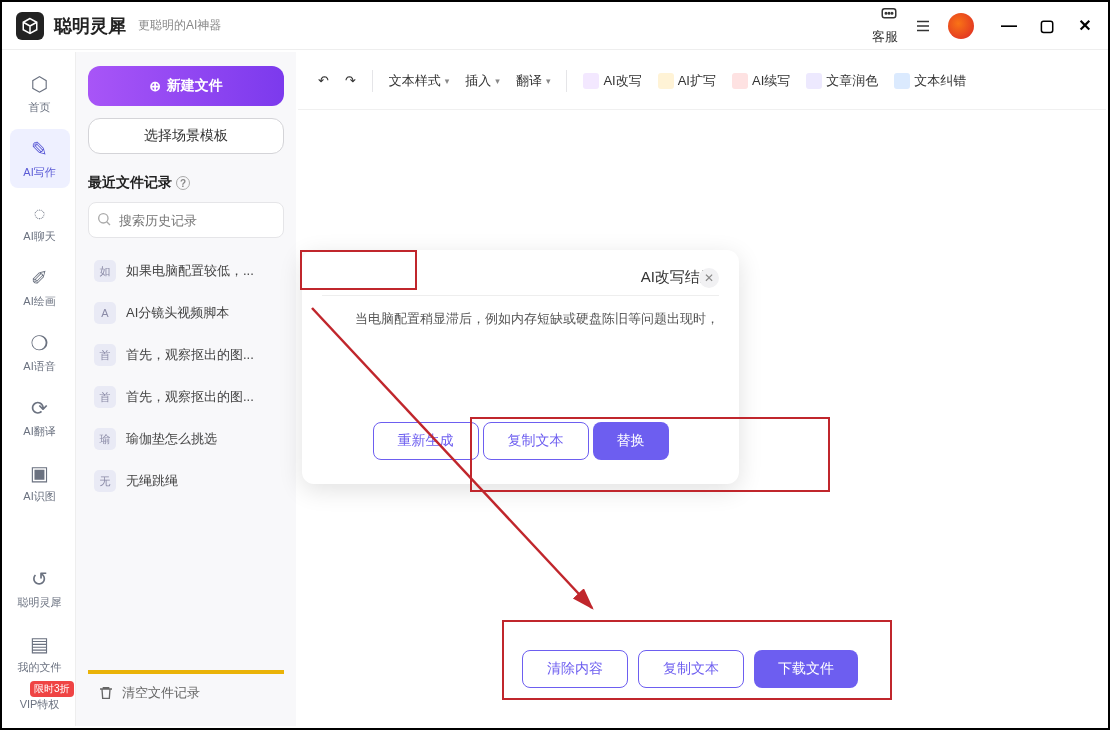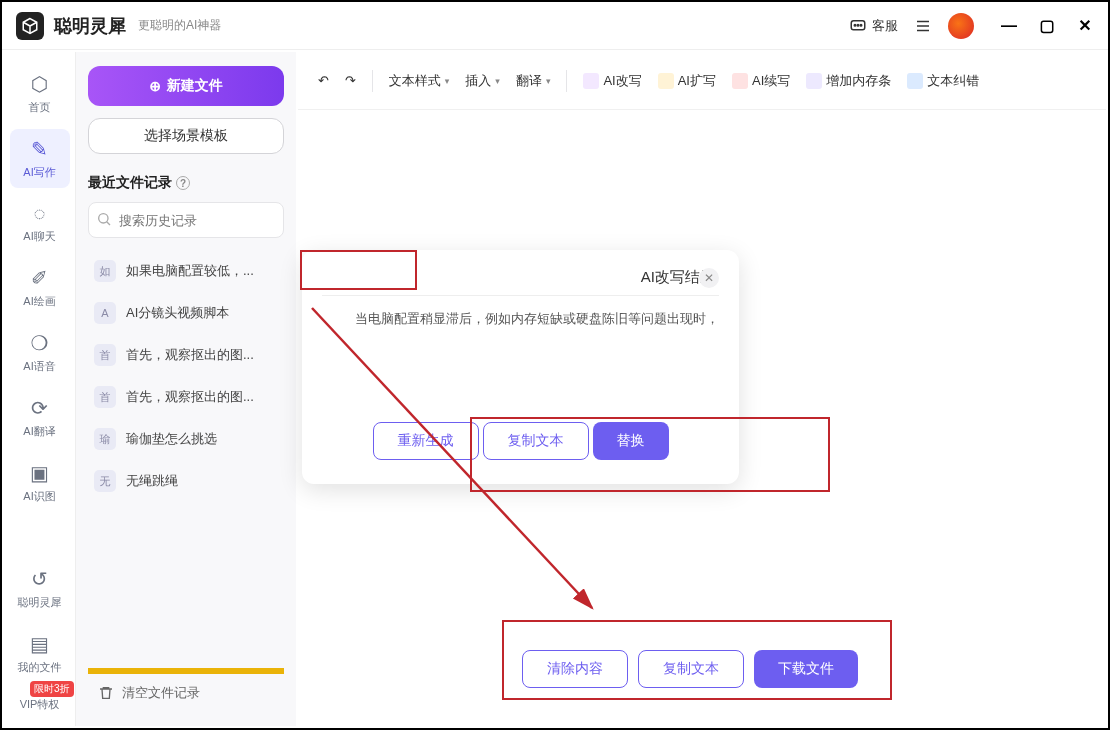--- a/index.html
+++ b/index.html
@@ -4,21 +4,21 @@
 <style>
 * { margin:0; padding:0; box-sizing:border-box; font-family:"Microsoft YaHei","PingFang SC",sans-serif; }
 body { background:#fff; width:1110px; height:730px; overflow:hidden; position:relative; border:2px solid #000; }
 
 
 .titlebar { height:48px; display:flex; align-items:center; padding:0 14px; border-bottom:1px solid #eee; }
 .logo-blk { width:28px; height:28px; border-radius:6px; background:#222; color:#fff; display:flex; align-items:center; justify-content:center; margin-right:10px; }
 .app-title { font-weight:700; font-size:18px; color:#222; margin-right:12px; }
 .app-sub { font-size:12px; color:#888; }
 .titlebar-right { margin-left:auto; display:flex; align-items:center; gap:16px; }
-.support { display:flex; align-items:flex-end; gap:5px; font-size:13px; color:#333; cursor:pointer; }
+.support { display:flex; align-items:flex-end; gap:5px; font-size:13px; color:#333; cursor:pointer;flex-direction:column; }
 .hamburger svg { display:block; }
 .avatar { width:26px; height:26px; border-radius:50%; background:radial-gradient(circle at 40% 40%,#f97316,#dc2626); }
 .winbtns { display:flex; gap:20px; margin-left:10px; }
 .winbtn { width:18px; height:18px; display:flex; align-items:center; justify-content:center; cursor:pointer; font-size:16px; font-weight:bold; }
 
 
 .rail { position:absolute; left:2px; top:50px; width:72px; bottom:2px; background:#fff; border-right:1px solid #eee; display:flex; flex-direction:column; align-items:center; padding-top:12px; }
 .rail-item { width:60px; display:flex; flex-direction:column; align-items:center; gap:4px; padding:8px 0; cursor:pointer; border-radius:8px; margin-bottom:6px; }
 .rail-item.active { background:#eef0ff; }
 .rail-item.active .rail-icon, .rail-item.active .rail-label { color:#5b5bd6; }
@@ -32,21 +32,21 @@
 .panel { position:absolute; left:74px; top:50px; width:220px; bottom:2px; background:#f8f8fa; padding:14px 12px; display:flex; flex-direction:column; }
 .btn-primary { width:100%; height:40px; border:none; border-radius:12px; background:linear-gradient(90deg,#a855f7,#7c3aed); color:#fff; font-size:14px; font-weight:600; display:flex; align-items:center; justify-content:center; gap:6px; cursor:pointer; margin-bottom:12px; }
 .btn-outline { width:100%; height:36px; border:1px solid #d4d4d8; border-radius:12px; background:#fff; color:#333; font-size:14px; cursor:pointer; margin-bottom:20px; }
 .recent-hdr { font-size:14px; font-weight:700; color:#222; margin-bottom:10px; display:flex; align-items:center; gap:4px;text-align:center; }
 .help-q { width:14px; height:14px; border-radius:50%; border:1px solid #aaa; font-size:10px; display:flex; align-items:center; justify-content:center; color:#888; }
 .search-wrap { position:relative; margin-bottom:12px; }
 .search-wrap input { width:100%; height:36px; border:1px solid #e5e5e8; border-radius:8px; padding:0 4px 0 30px; font-size:13px; background:#fff; color:#333; }
 .search-wrap .sicon { position:absolute; left:8px; top:9px; color:#aaa; }
 .hist-item { display:flex; align-items:center; gap:10px; padding:10px 6px; cursor:pointer; font-size:13px; color:#444; border-radius:6px; }
 .hist-chip { width:22px; height:22px; border-radius:5px; background:#e9eaf5; color:#8b8ba7; font-size:11px; display:flex; align-items:center; justify-content:center; flex-shrink:0; }
-.clear-row { margin-top:auto; display:flex; align-items:center; gap:8px; color:#666; font-size:13px; padding:10px; border-top:6px solid #eab308; cursor:pointer; }
+.clear-row { margin-top:auto; display:flex; align-items:center; gap:8px; color:#666; font-size:13px; padding:10px; border-top:4px solid #eab308; cursor:pointer; }
 
 
 .main { position:absolute; left:296px; right:2px; top:50px; bottom:2px; background:#fff; }
 .toolbar { height:58px; display:flex; align-items:center; gap:16px; padding:0 20px; border-bottom:1px solid #f0f0f0; font-size:13px; color:#333; }
 .tbtn { display:flex; align-items:center; gap:4px; cursor:pointer; }
 .tbtn .dd { font-size:9px; color:#888; }
 .tsep { width:1px; height:22px; background:#e5e5e8; }
 .ti { width:16px; height:16px; border-radius:3px; display:inline-block; }
 .i-pen{background:#f3e8ff;color:#a855f7}
 .i-spark{background:#fff3d6;color:#d97706}
@@ -232,21 +232,21 @@
     <div class="tbtn">
         <span class="ti i-spark"></span>
         <span>AI扩写</span>
       </div>
     <div class="tbtn">
         <span class="ti i-write"></span>
         <span>AI续写</span>
       </div>
     <div class="tbtn">
         <span class="ti i-color"></span>
-        <span>增加内存条</span>
+        <span>文章润色</span>
       </div>
     <div class="tbtn">
         <span class="ti i-fix"></span>
         <span>文本纠错</span>
       </div>
   </div>
 </div>
 
 <div class="popup">
   <div class="popup-hdr">

